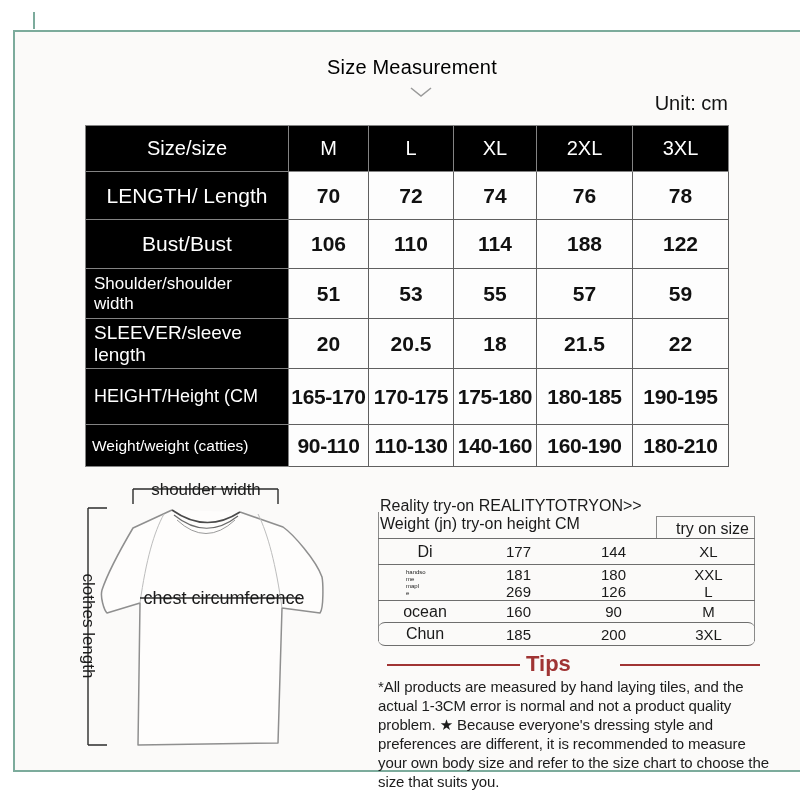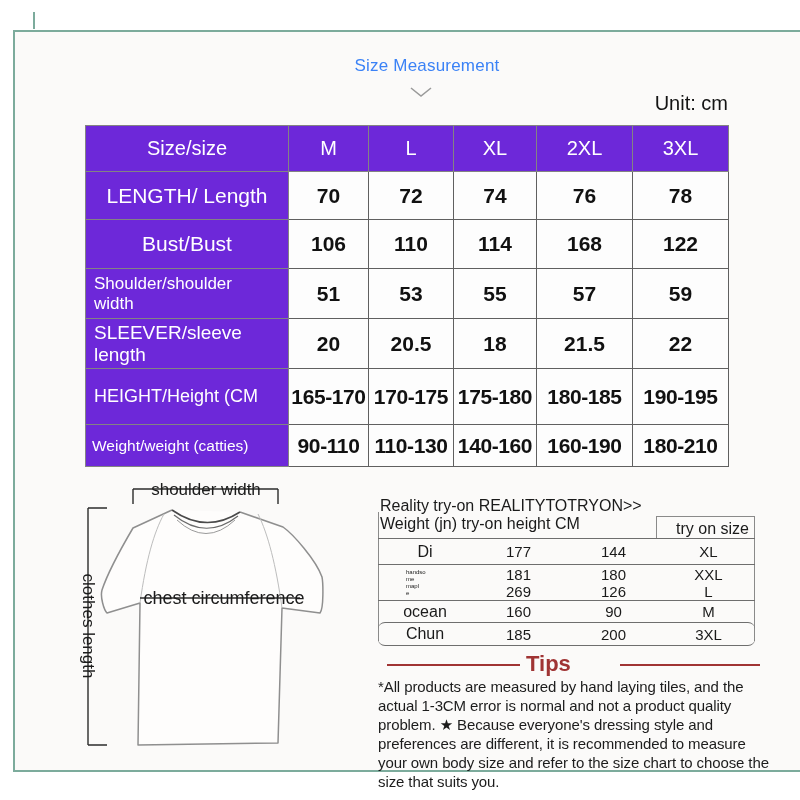--- a/index.html
+++ b/index.html
@@ -8,38 +8,38 @@
     background:#ffffff;
     font-family:"Liberation Sans","DejaVu Sans",sans-serif;
     color:#1a1a1a;
   }
   .frame{
     position:absolute;left:13px;top:30px;right:-4px;bottom:28px;
     border:2px solid #7cab9c;background:#fbfaf9;
   }
   .corner-tick{position:absolute;left:33px;top:12px;width:2px;height:17px;background:#7cab9c;}
   .title{
-    position:absolute;left:327px;top:56px;width:200px;text-align:center;
-    font-size:17px;font-weight:500;color:#3b82f6;letter-spacing:0.2px;white-space:nowrap;
+    position:absolute;left:327px;top:56px;width:200px;text-align:left;
+    font-size:20px;font-weight:500;color:#000000;letter-spacing:0.2px;white-space:nowrap;
   }
   .chevron{position:absolute;left:409px;top:86px;}
   .unit{
     position:absolute;left:600px;top:92px;width:128px;text-align:right;
     font-size:20px;color:#141414;
   }
 
   
   table.size-table{
     position:absolute;left:85px;top:125px;border-collapse:collapse;table-layout:fixed;
   }
   .size-table td{
     border:1px solid #606060;vertical-align:middle;padding:0;
     overflow:hidden;
   }
-  .size-table td.gray{background:#6d28d9;color:#ffffff;border-color:#838383;}
+  .size-table td.gray{background:#000000;color:#ffffff;border-color:#838383;}
   .size-table td.val{background:#fdfdfd;color:#111;text-align:center;font-weight:700;font-size:21px;}
   .size-table .hc{text-align:center;font-size:20px;}
   .size-table .lbl{white-space:pre-line;line-height:1.12;}
   .r0 .lbl,.r1 .lbl{text-align:center;font-size:21px;}
   .r2 .lbl{text-align:left;font-size:17px;padding-left:8px;margin-top:48px;}
   .r3 .lbl{text-align:left;font-size:19px;padding-left:8px;}
   .r4 .lbl{text-align:left;font-size:18px;padding-left:8px;white-space:nowrap;}
   .r5 .lbl{text-align:left;font-size:15.5px;padding-left:6px;white-space:nowrap;}
   .r4 .val,.r5 .val{font-weight:400;font-size:17.5px;letter-spacing:-0.4px;color:#1c1c1c;}
 
@@ -113,21 +113,21 @@
     <td class="val">72</td>
     <td class="val">74</td>
     <td class="val">76</td>
     <td class="val">78</td>
   </tr>
   <tr class="r1" style="height:49px">
     <td class="gray lbl">Bust/Bust</td>
     <td class="val">106</td>
     <td class="val">110</td>
     <td class="val">114</td>
-    <td class="val">168</td>
+    <td class="val">188</td>
     <td class="val">122</td>
   </tr>
   <tr class="r2" style="height:50px">
     <td class="gray lbl">Shoulder/shoulder
 width</td>
     <td class="val">51</td>
     <td class="val">53</td>
     <td class="val">55</td>
     <td class="val">57</td>
     <td class="val">59</td>

